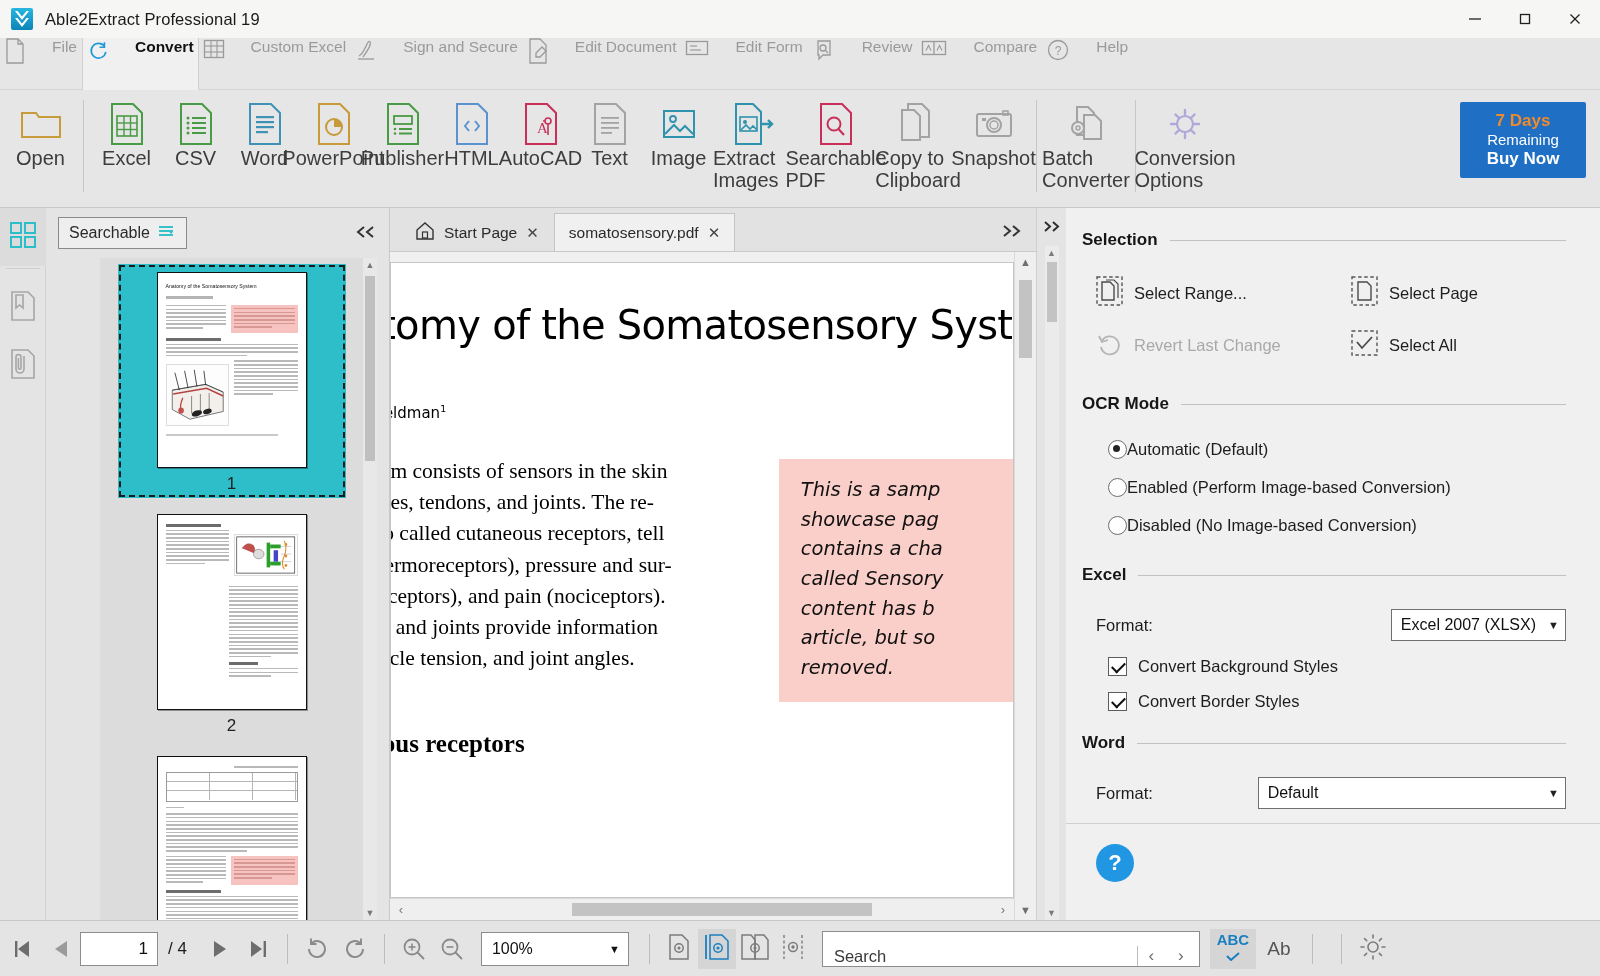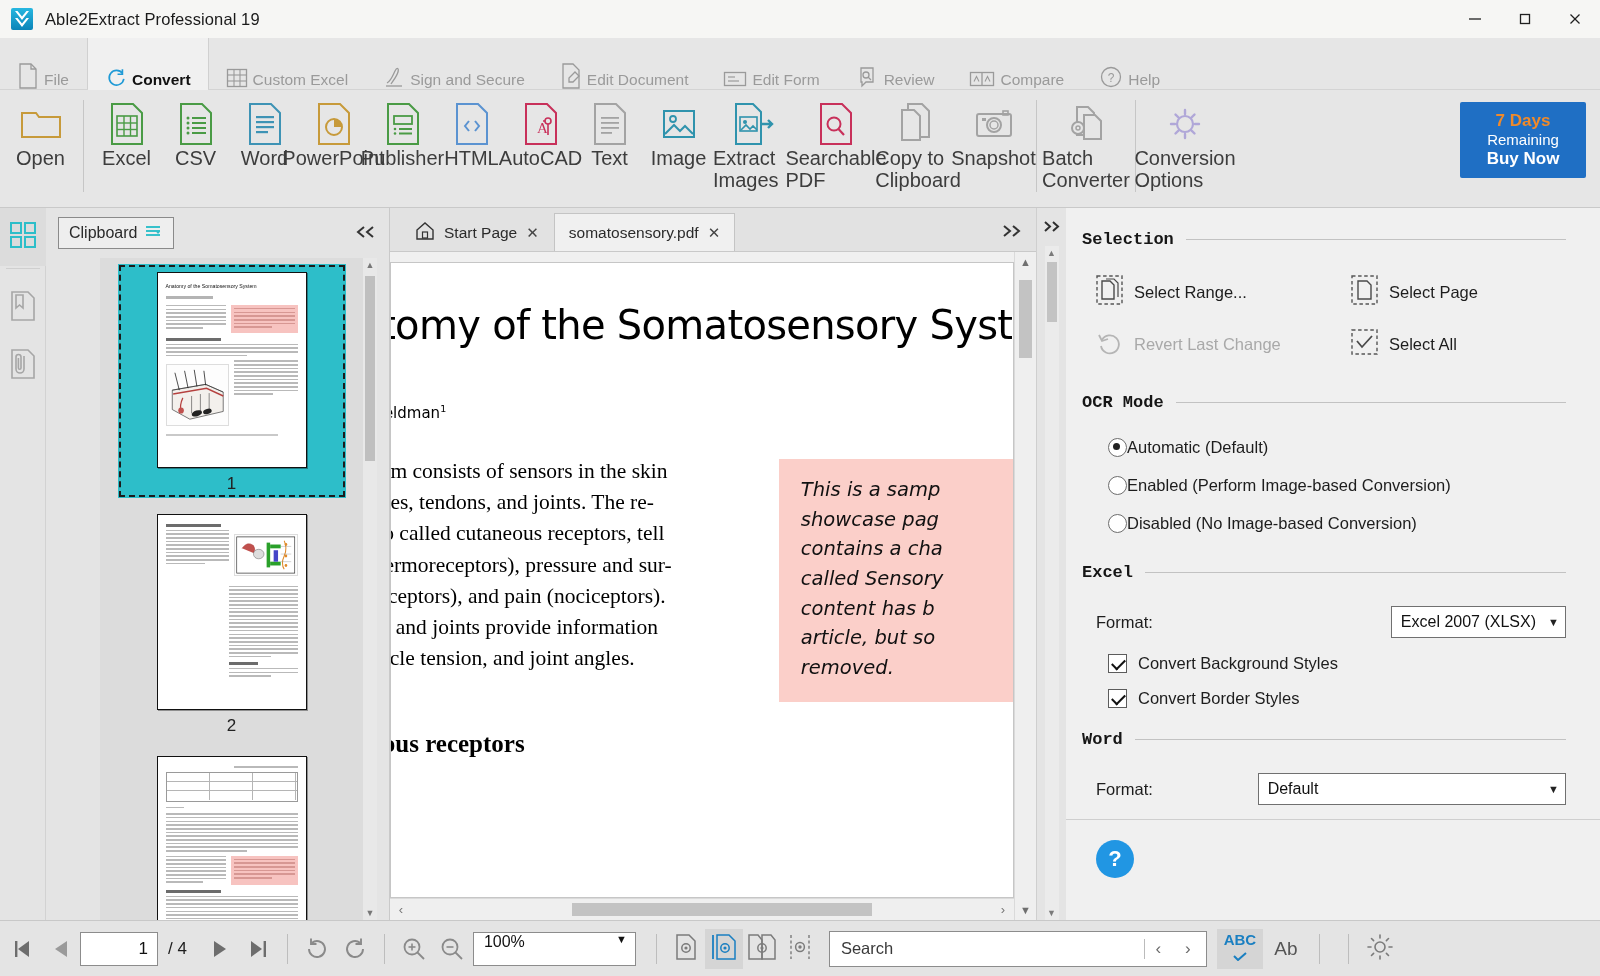--- a/index.html
+++ b/index.html
@@ -36,21 +36,21 @@
     width: 50px; height: 38px; display: flex; align-items: center; justify-content: center;
     color: #202020; cursor: default;
   }
 
   
   .ribbon-tabs {
     height: 52px; background: #e6e6e6; display: flex; align-items: stretch;
     flex: 0 0 52px; border-bottom: 1px solid #d4d4d4;
   }
   .rtab {
-    display: flex; align-items: flex-end; gap: 5px; padding: 0 17px;
+    display: flex; align-items: flex-start; gap: 26px; padding: 0 4px;
     font-size: 15.5px; color: #9a9a9a; cursor: default; position: relative;
     border-right: 1px solid transparent;
   }
   .rtab svg { flex: 0 0 auto; display: block; }
   .rtab.active {
     background: #f0f0f0; color: #111; font-weight: 600;
     border-left: 1px solid #d0d0d0; border-right: 1px solid #d0d0d0;
   }
   .rtab.active::after{
     content:""; position:absolute; left:0; right:0; bottom:-1px; height:2px; background:#f0f0f0;
@@ -220,21 +220,21 @@
                 display: flex; flex-direction: column; align-items: center; }
   .rr-expand { margin-top: 12px; color: #2f2f2f; font-size: 13px; letter-spacing: -2px; }
   .rr-scroll { flex: 1 1 auto; width: 14px; margin-top: 10px; background: #ebebeb; position: relative; }
   .rr-arrow { height: 14px; display: flex; align-items:center; justify-content:center; color:#7b7b7b; font-size: 9px;}
   .rr-thumb { position: absolute; left: 2px; right: 2px; top: 16px; height: 60px; background: #c3c3c3; }
 
   .opt-panel {
     width: 534px; flex: 0 0 534px; background: #f0f0f0; padding: 18px 34px 0 16px;
     overflow: hidden; position: relative;
   }
-  .grp-head { display: flex; align-items: center; gap: 12px; margin-top: 4px; font-family: Liberation Mono, monospace; }
+  .grp-head { display: flex; align-items: center; gap: 12px; margin-top: 4px; }
   .grp-head .t { font-size: 17px; font-weight: bold; color: #161616; white-space: nowrap; }
   .grp-head .ln { flex: 1 1 auto; height: 1px; background: #c2c2c2; }
 
   .sel-grid { display: grid; grid-template-columns: 255px 1fr; row-gap: 18px; margin: 26px 0 0 14px; }
   .sel-item { display: flex; align-items: center; gap: 11px; cursor: default; font-size: 16.5px; color: #1d1d1d; }
   .sel-item.disabled { color: #a9a9a9; cursor: default; }
 
   .ocr-list { margin: 26px 0 0 26px; display: flex; flex-direction: column; gap: 19px; }
   .radio-row { display: flex; align-items: center; gap: 0; font-size: 16.5px; color: #1d1d1d; cursor: default; }
   .radio {
@@ -277,27 +277,27 @@
             color: #7c7c7c; cursor: default; }
   .sb-btn.dark { color: #5e5e5e; }
   .sb-btn.on { background: #d5d5d5; }
   .sb-sep { width: 1px; height: 30px; background: #bdbdbd; margin: 0 10px; }
   .pagebox {
     width: 78px; height: 34px; background: #fff; border: 1px solid #8c8c8c; display: flex;
     align-items: center; justify-content: flex-end; padding-right: 9px; font-size: 17px; color: #111;
   }
   .pagetotal { font-size: 17px; color: #1d1d1d; margin: 0 14px 0 10px; }
   .zoombox {
-    width: 163px; height: 34px; background: #fff; border: 1px solid #8c8c8c; display: flex;
-    padding: 0 8px 0 10px; font-size: 16px; color: #111; margin-left: 2px;
+    width: 148px; height: 34px; background: #fff; border: 1px solid #8c8c8c; display: flex;
+    align-items: center; padding: 0 8px 0 10px; font-size: 16px; color: #111; margin-left: 10px;
   }
   .zoombox .caret { margin-left: auto; font-size: 11px; }
   .searchbox {
     width: 378px; height: 36px; background: #fff; border: 1px solid #8c8c8c; display: flex;
-    align-items: center; padding: 0 4px 0 11px; font-size: 16.5px; color: #2a2a2a; margin-left: 10px;
+    align-items: flex-end; padding: 0 4px 0 11px; font-size: 16.5px; color: #2a2a2a; margin-left: 10px;
   }
   .searchbox .ph { color: #3a3a3a; }
   .sb-nav { margin-left: auto; display: flex; align-items: center; gap: 2px; }
   .sb-navbtn { width: 28px; text-align: center; color: #6a6a6a; font-size: 17px; }
   .abc-btn { display: flex; flex-direction: column; align-items: center; justify-content: center;
              width: 46px; height: 40px; }
   .abc-btn.on { background: #d5d5d5; }
 </style>
 </head>
 <body>
@@ -655,21 +655,21 @@
               <path d="M2 1h16l6 6v22H2z" fill="none" stroke="#a6a6a6" stroke-width="1.6"></path>
               <path d="M14 7v13a4 4 0 0 1-8 0V8a2.5 2.5 0 0 1 5 0v11a1.3 1.3 0 0 1-2.6 0V9" fill="none" stroke="#a6a6a6" stroke-width="1.6"></path>
             </svg>
         </span>
       </div>
     </div>
 
     <div class="thumbs-panel">
       <div class="thumbs-head">
         <div class="thumbs-combo">
-          <span>Clipboard</span>
+          <span>Searchable</span>
           <span>
             <svg width="18" height="14" viewBox="0 0 18 14">
                 <g stroke="#2dbec9" stroke-width="1.9">
                   <line x1="1" y1="3" x2="15" y2="3"></line>
                   <line x1="1" y1="7" x2="15" y2="7"></line>
                   <line x1="1" y1="11" x2="15" y2="11"></line>
                 </g>
                 <path d="M14 10l2.5 3 2.5-3z" fill="#2dbec9" transform="translate(-1,-1) scale(0.85)"></path>
               </svg>
           </span>

